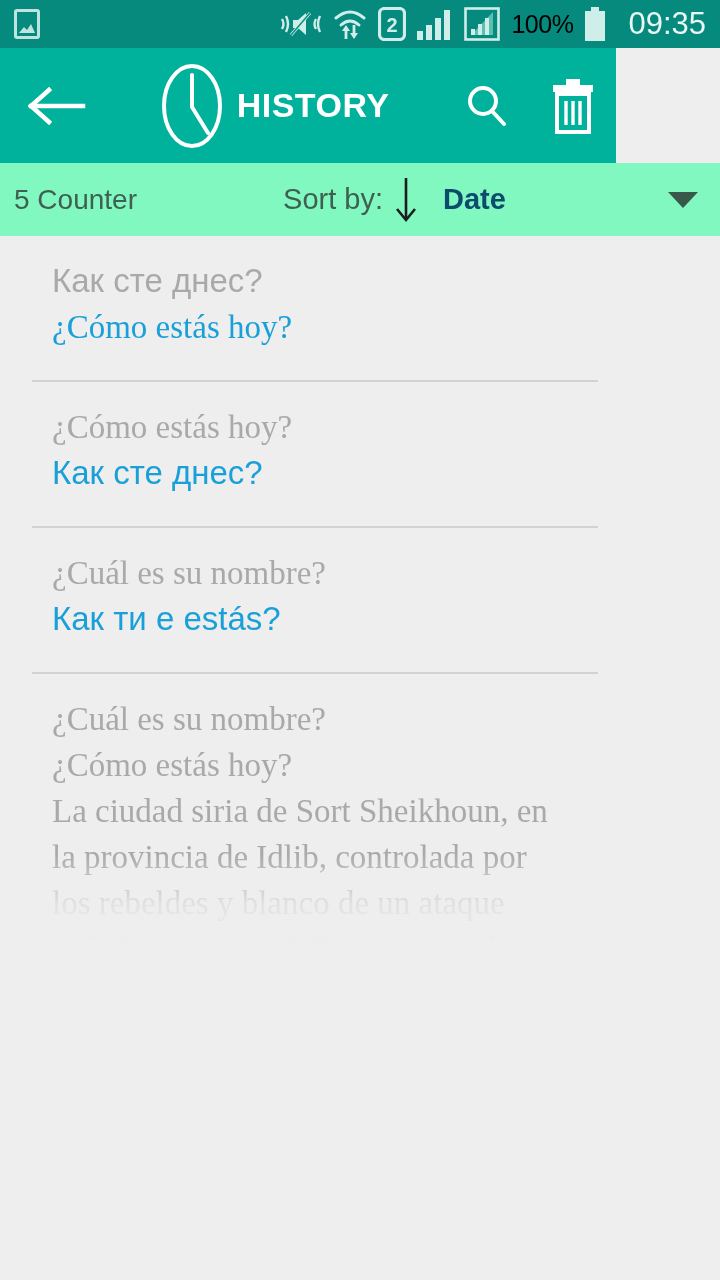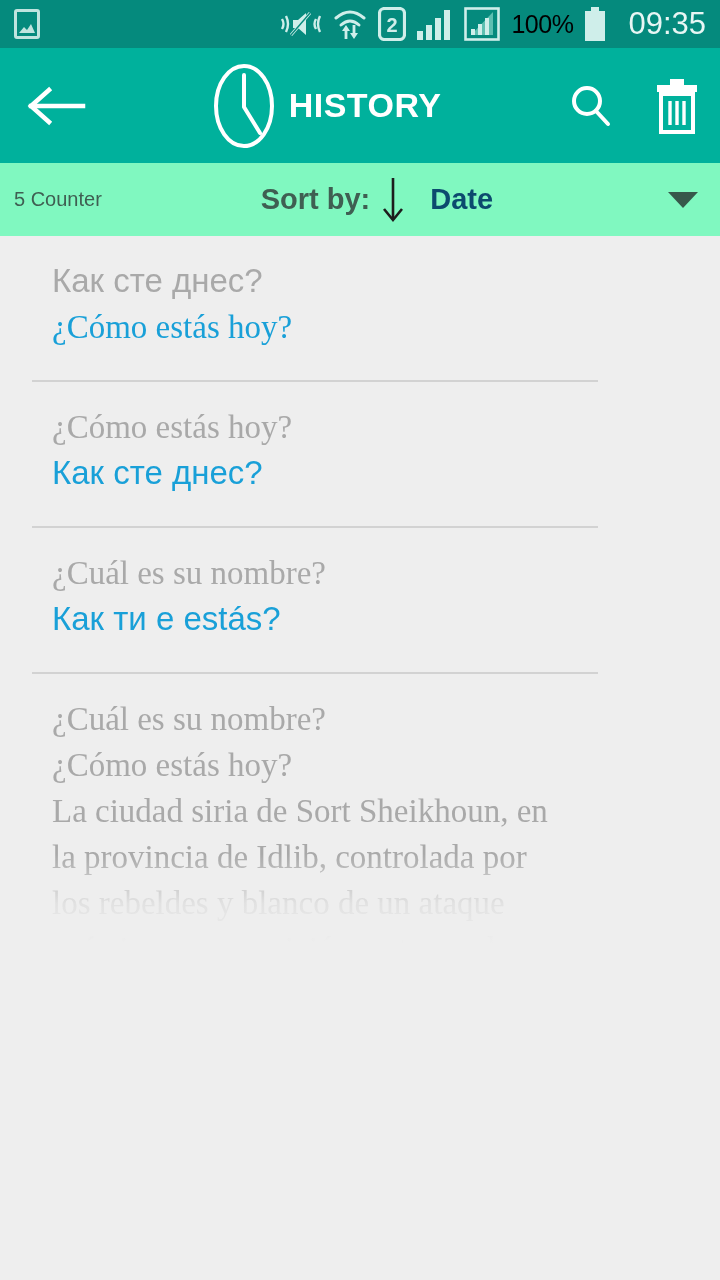--- a/index.html
+++ b/index.html
@@ -34,21 +34,21 @@
     font-size:25px; letter-spacing:-0.5px; color:#000000;
     font-family:"Liberation Sans", sans-serif;
   }
   .clock{
     font-size:31px; color:#e8f6f4; letter-spacing:0px;
     font-family:"Liberation Sans", sans-serif; margin-left:11px;
   }
 
   
   .app-bar{
-    height:115px; width:720px;
+    height:115px; width:616px;
     background:#00b19c;
     display:flex; align-items:center;
     position:relative;
   }
   .back-btn{ width:112px; display:flex; align-items:center; justify-content:center; }
   .title-wrap{
     flex:1; display:flex; align-items:center; justify-content:center; gap:14px;
     margin-left:-6px;
   }
   .app-title{
@@ -59,29 +59,29 @@
 
   
   .sort-bar{
     height:73px; width:720px;
     background:#80f8c0;
     display:flex; align-items:center;
     padding:0 24px 0 14px;
     position:relative;
   }
   .counter{
-    font-size:20px; color:#3f5f52;
+    font-size:28px; color:#3f5f52;
     font-family:"Liberation Sans", sans-serif;
   }
   .sort-group{
     display:flex; align-items:center; gap:10px;
     margin-left:auto; margin-right:auto;
     transform:translateX(-22px);
   }
-  .sort-label{ font-size:29px; color:#3f5f52;font-weight:bold; }
+  .sort-label{ font-size:29px; color:#3f5f52; }
   .sort-value{ font-size:29px; color:#0c4a6e; font-weight:bold; margin-left:14px; }
   .caret{
     position:absolute; right:22px; top:50%; transform:translateY(-50%);
     width:0;height:0; border-left:15px solid transparent; border-right:15px solid transparent;
     border-top:16px solid #37584b;
   }
 
   
   .list{ width:630px; background:#eeeeee; position:relative; }
   .list-item{ padding:22px 32px 16px 52px; position:relative; }

